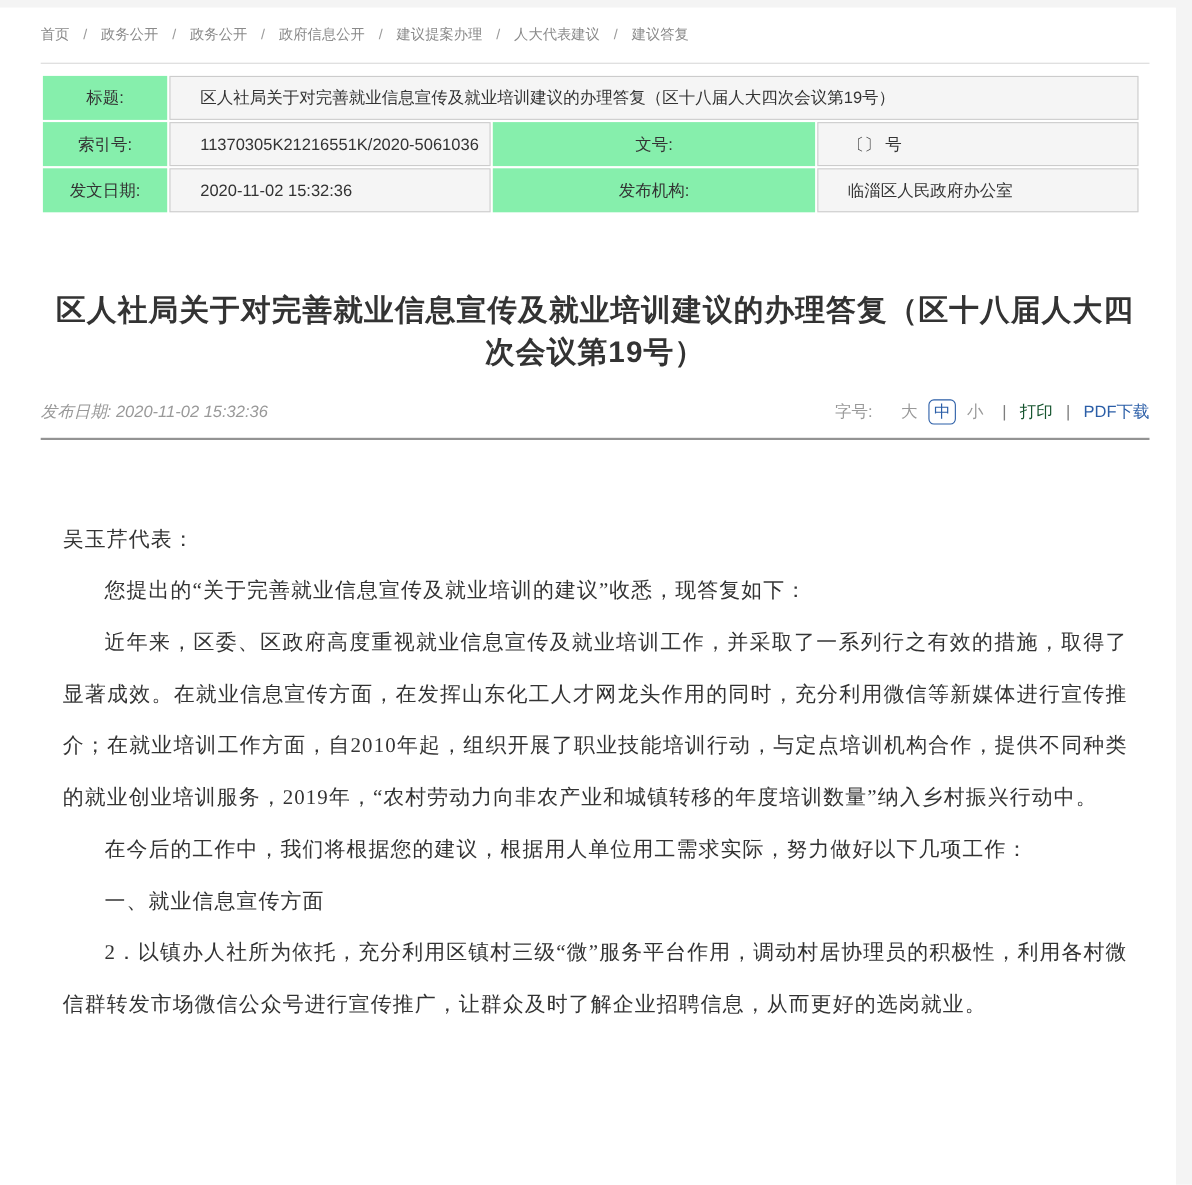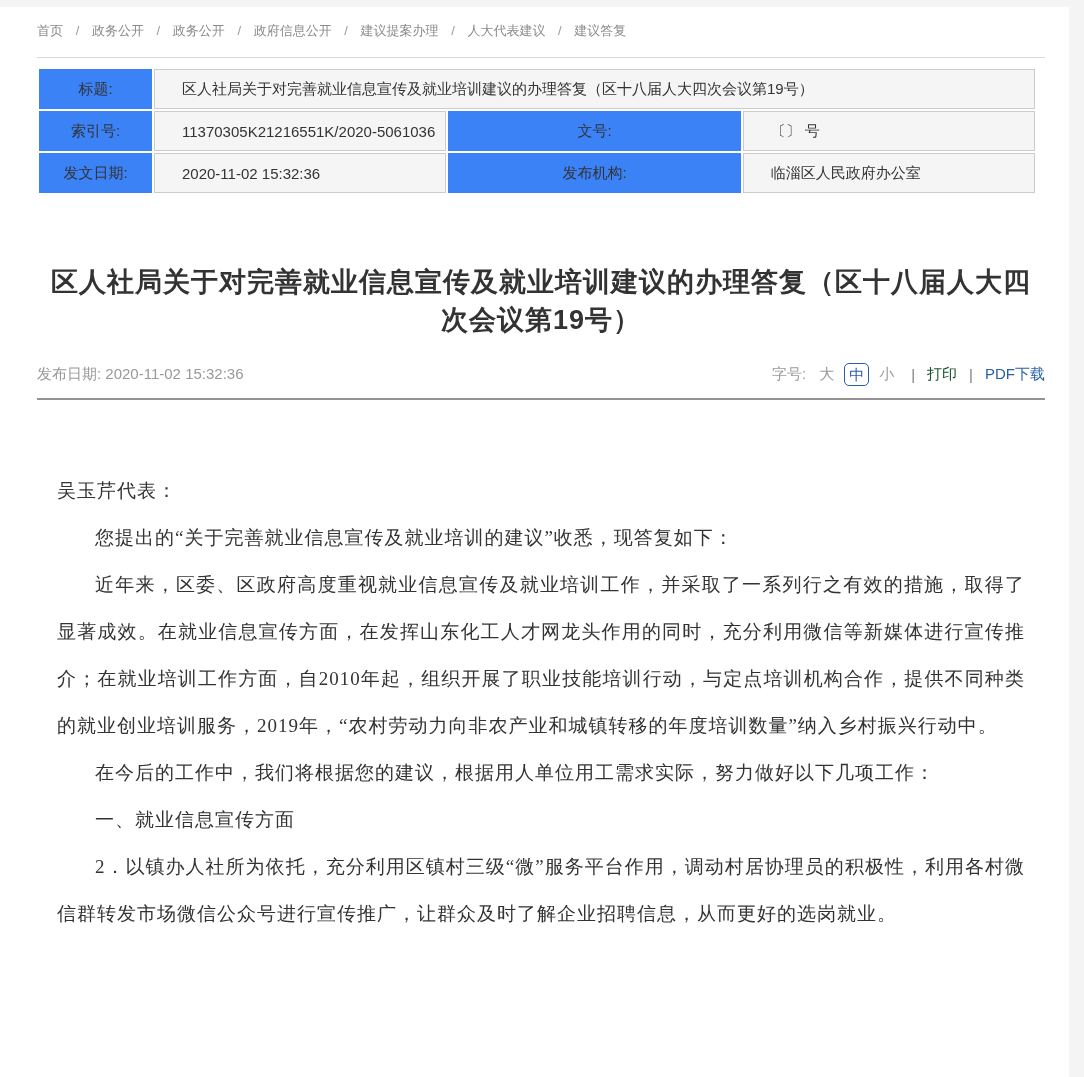--- a/index.html
+++ b/index.html
@@ -35,44 +35,44 @@
 
   
   .meta-table {
     margin-top: 9px;
     border-collapse: separate; border-spacing: 2px;
     width: 1000px; table-layout: fixed;
     font-size: 15px;
   }
   .meta-table td { height: 40px; }
   .meta-table td.label {
-    background: #3b82f6; text-align: center; color: #333;
+    background: #86efac; text-align: center; color: #333;
     width: 113px;
   }
   .meta-table td.value {
     background: #f5f5f5; border: 1px solid #cccccc;
     padding-left: 27px; color: #333;
   }
 
   
   .article-title {
     margin: 68px 4px 0 4px;
     font-size: 27px; font-weight: bold; color: #333;
     text-align: center; line-height: 38px; letter-spacing: 1px;
   }
 
   
   .toolbar {
     margin-top: 24px;
     display: flex; justify-content: space-between; align-items: center;
     font-size: 15px;
   }
-  .pub-date { color: #999; }
+  .pub-date { color: #999; font-style: italic; }
   .tools { display: flex; align-items: center; color: #999; }
-  .tools .lbl { margin-right: 8px; text-align: center; }
+  .tools .lbl { margin-right: 21px; text-align: center; }
   .tools a { text-decoration: none; cursor: pointer; }
   .size { color: #999; margin: 0 5px; }
   .size.selected {
     color: #2b5ea7; border: 1px solid #2b5ea7; border-radius: 5px;
     padding: 1px 4px; line-height: 19px;
   }
   .tools .bar { margin: 0 12px; color: #7d7d7d; }
   .print { color: #14532d; }
   .pdf { color: #2b5ea7; }
 

